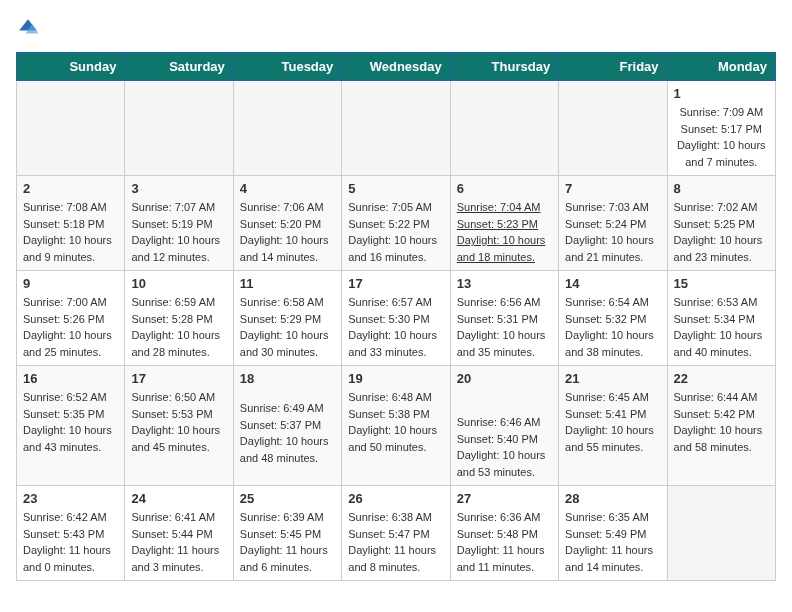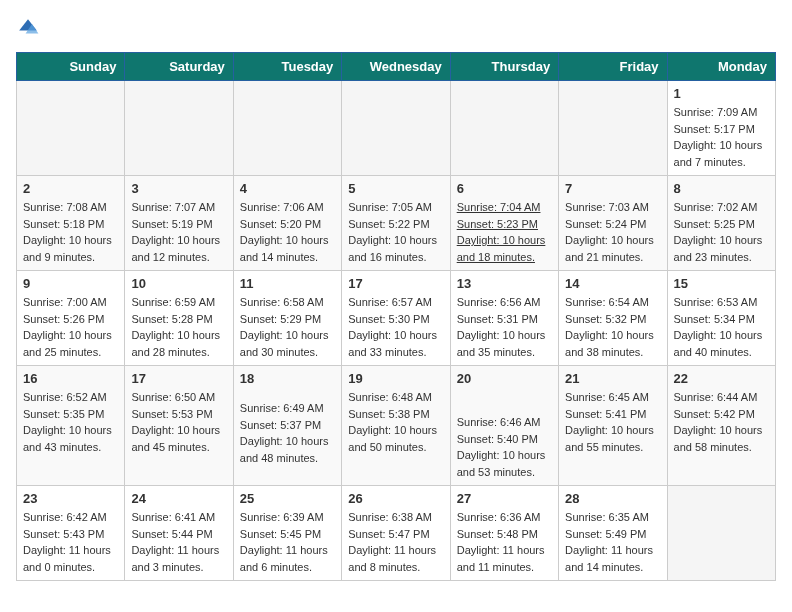--- a/index.html
+++ b/index.html
@@ -126,21 +126,21 @@
   <tbody id="calendar-body">
   <tr>
         <td class="empty"></td>
         <td class="empty"></td>
         <td class="empty"></td>
         <td class="empty"></td>
         <td class="empty"></td>
         <td class="empty"></td>
         <td>
           <span class="day-number">1</span>
-          <div class="day-info" style="white-space: pre-line;">Sunrise: 7:09 AM
+          <div class="day-info" style="white-space: pre-line; text-align: center;">Sunrise: 7:09 AM
 Sunset: 5:17 PM
 Daylight: 10 hours and 7 minutes.</div>
         </td>
       </tr>
       <tr>
         <td>
           <span class="day-number">2</span>
           <div class="day-info" style="white-space: pre-line;">Sunrise: 7:08 AM
 Sunset: 5:18 PM
 Daylight: 10 hours and 9 minutes.</div>

